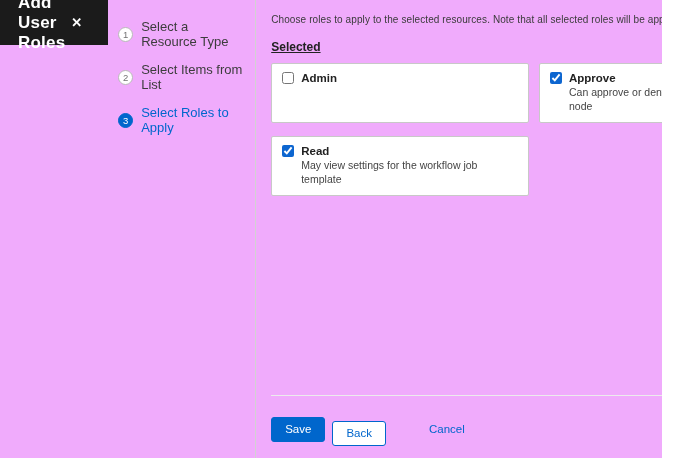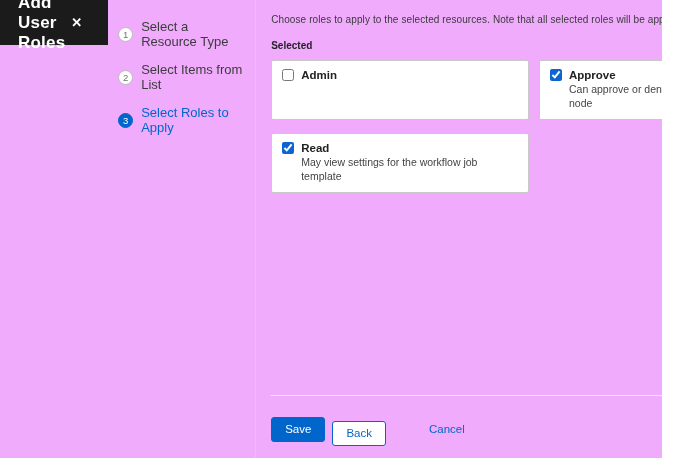--- a/index.html
+++ b/index.html
@@ -100,24 +100,25 @@
     color: #3a3a3a;
     white-space: nowrap;
     letter-spacing: 0.1px;
   }
   .selected-row {
     margin-top: 15px;
     display: flex;
     align-items: center;
   }
   .selected-label {
-    font-size: 10px;
+    font-size: 12px;
     font-weight: bold;
     color: #222;
     width: 59px;
+    text-decoration: underline;
   }
   .selected-chip {
     border: 1px solid #d7d7d7;
     border-radius: 2px;
     padding: 2px 8px 3px;
     font-size: 10px;
     color: #555;
     background: #fff;
   }
 

